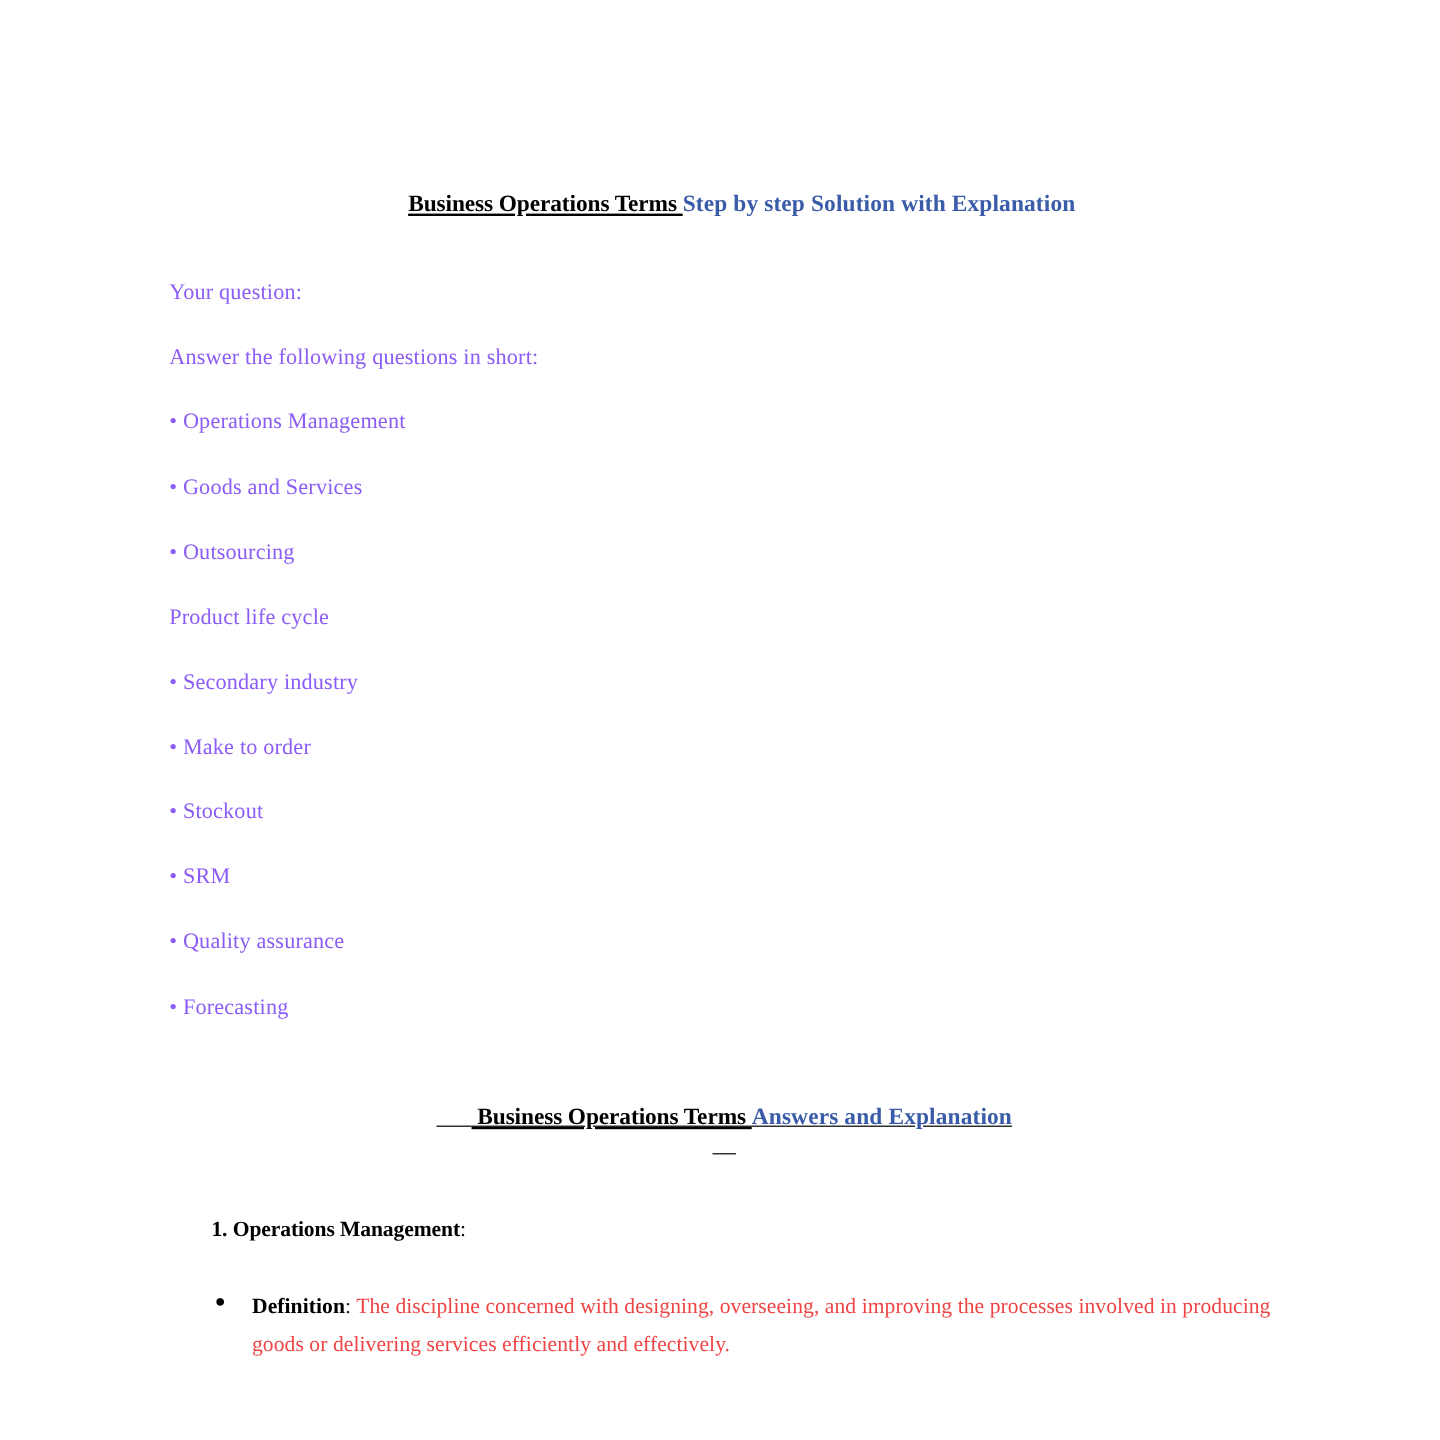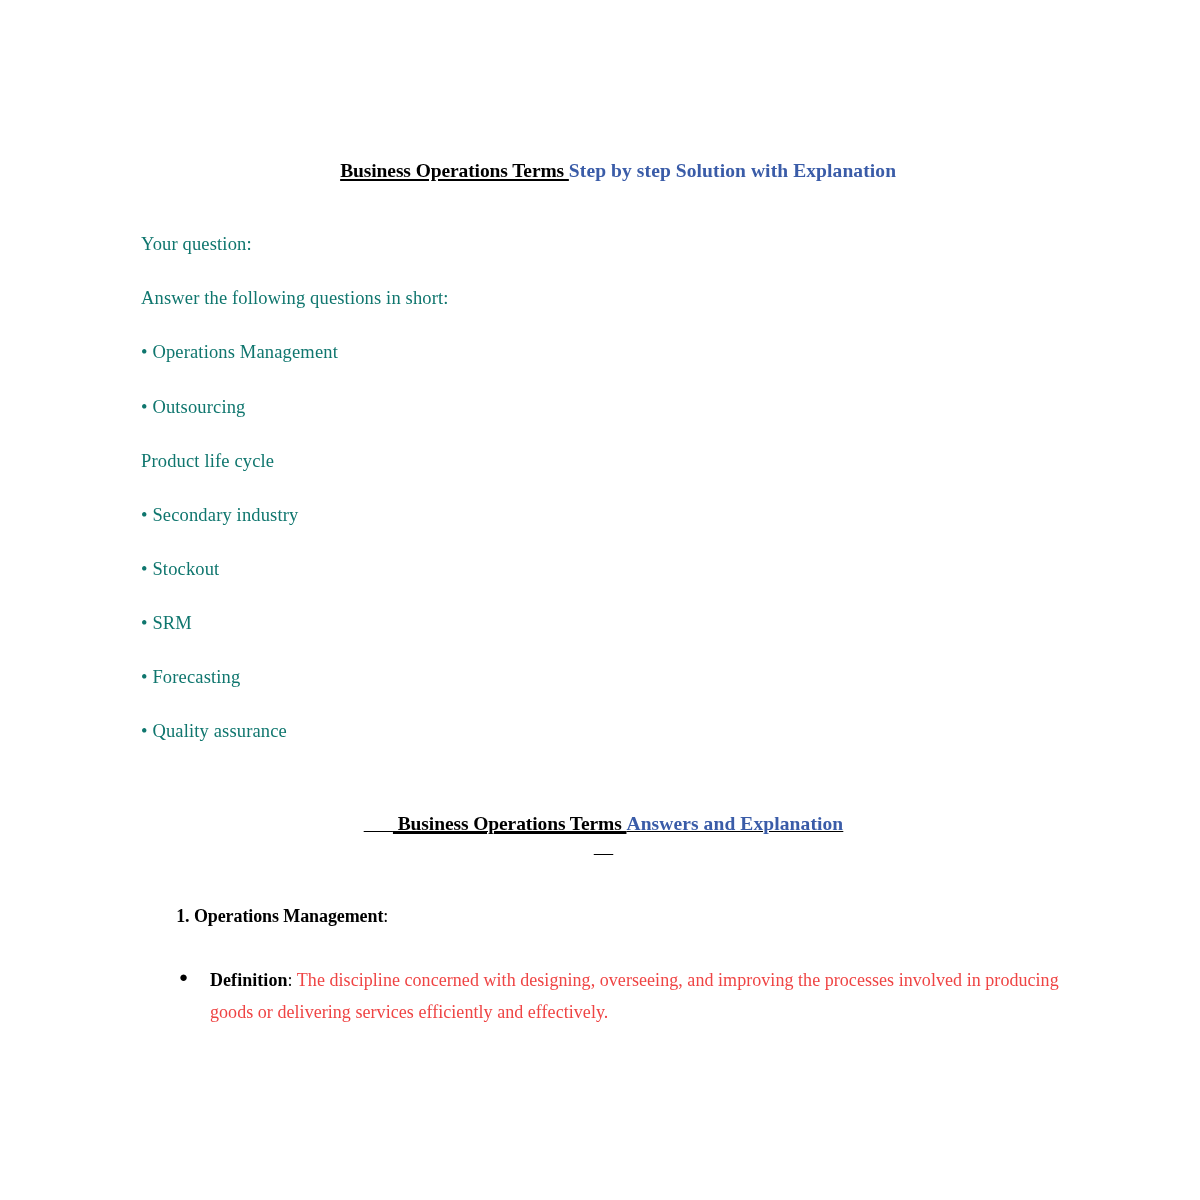--- a/index.html
+++ b/index.html
@@ -48,21 +48,21 @@
     letter-spacing: -0.1px;
   }
   .heading-blue {
     color: #3a5ca8;
     font-weight: bold;
     letter-spacing: 0.1px;
   }
 
   
   .q-line {
-    color: #0f766e;
+    color: #8b5cf6;
     font-size: 18.5px;
     line-height: 1.25;
     margin: 0 0 31px 0;
     letter-spacing: 0.15px;
     white-space: pre;
   }
   .q-first { margin-top: 27px; }
   .q-bullet::before {
     content: "\2022\00a0";
   }
@@ -126,27 +126,29 @@
     <div class="doc-heading heading-1">
       <span class="heading-black">Business Operations Terms </span><span class="heading-blue">Step by step Solution with Explanation</span>
     </div>
 
     <p class="q-line q-first">Your question:</p>
 
     <p class="q-line">Answer the following questions in short:</p>
 
 
     <p class="q-line q-bullet">Operations Management</p>
+    <p class="q-line q-bullet">Goods and Services</p>
     <p class="q-line q-bullet">Outsourcing</p>
     <p class="q-line">Product life cycle</p>
     <p class="q-line q-bullet">Secondary industry</p>
+    <p class="q-line q-bullet">Make to order</p>
     <p class="q-line q-bullet">Stockout</p>
     <p class="q-line q-bullet">SRM</p>
+    <p class="q-line q-bullet">Quality assurance</p>
     <p class="q-line q-bullet">Forecasting</p>
-    <p class="q-line q-bullet">Quality assurance</p>
 
     <div class="doc-heading heading-2">
       <span class="heading-black"> Business Operations Terms </span><span class="heading-blue">Answers and Explanation</span>
     </div>
 
     <div class="ans-item">
       <p class="num-line" style="margin-top:24px;">
         <span class="num">1.</span><span>&nbsp;</span><span class="term">Operations Management</span><span class="colon">:</span>
       </p>
       <div class="sub-bullet gap-after-bullet">

